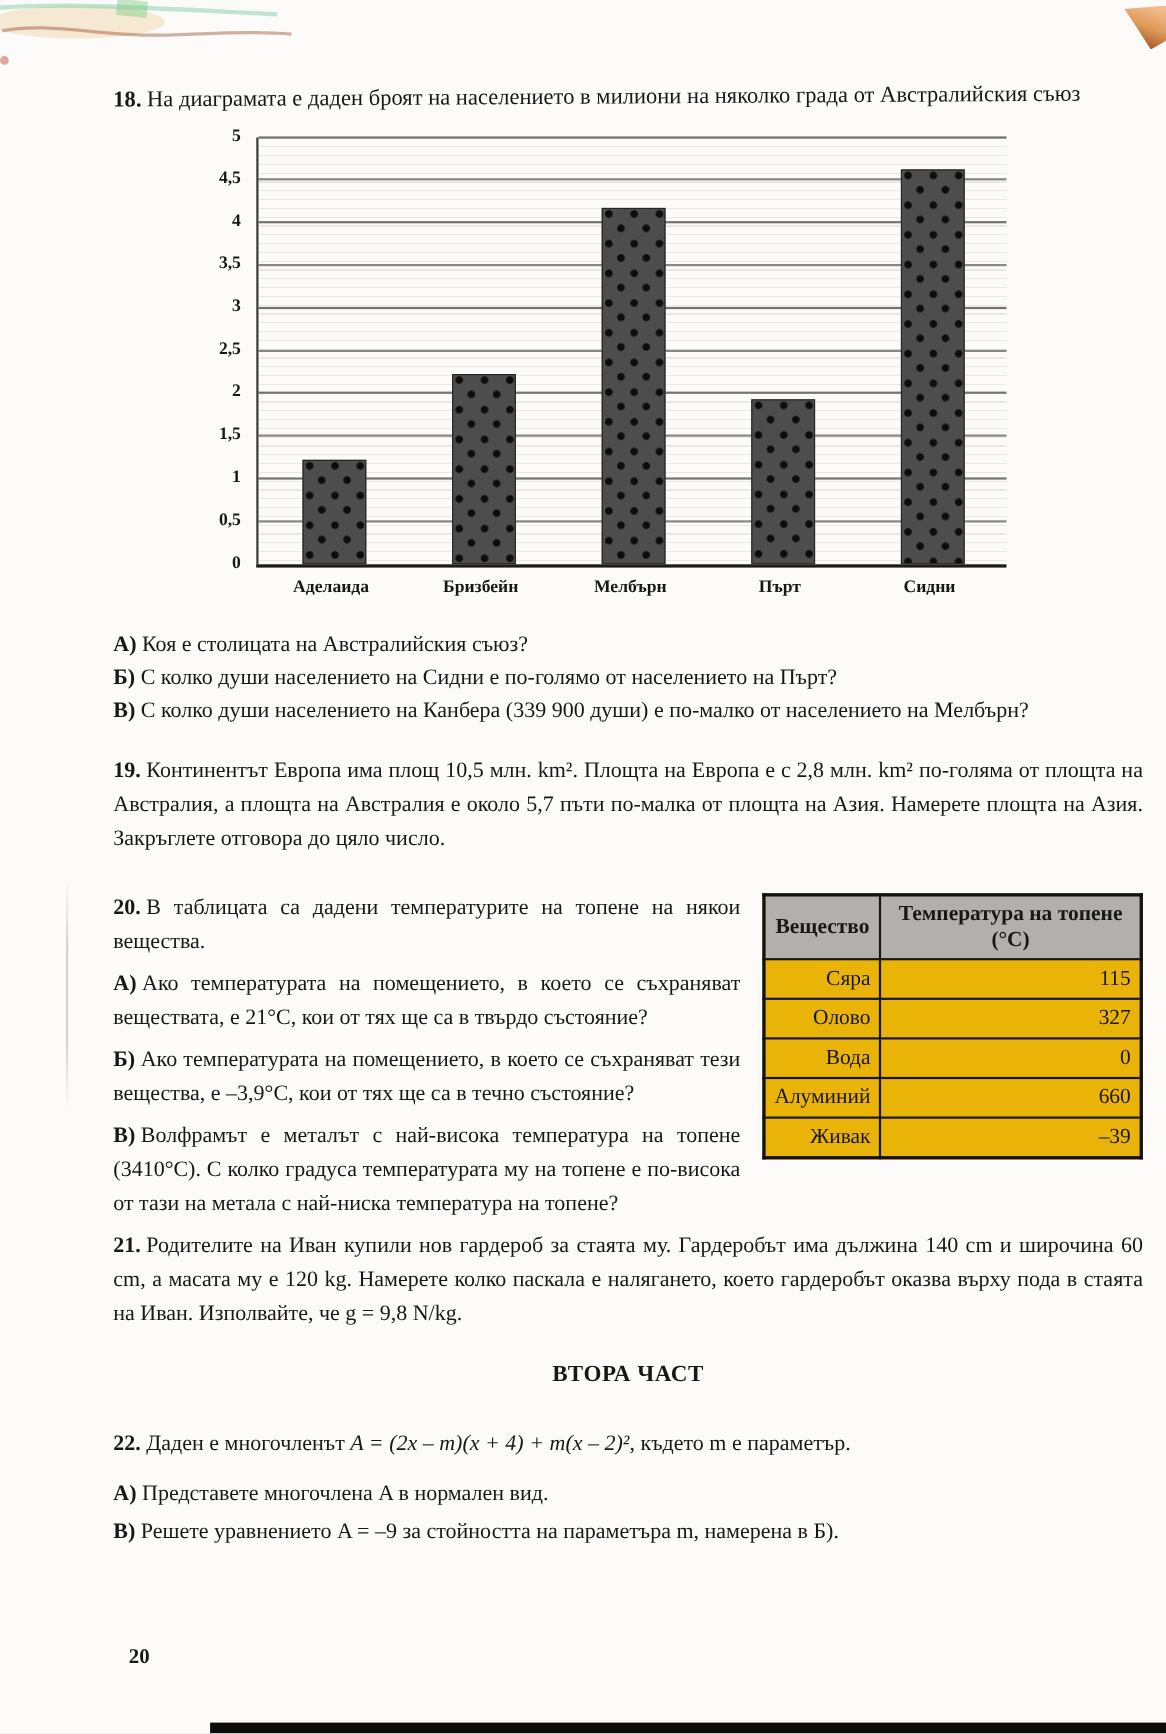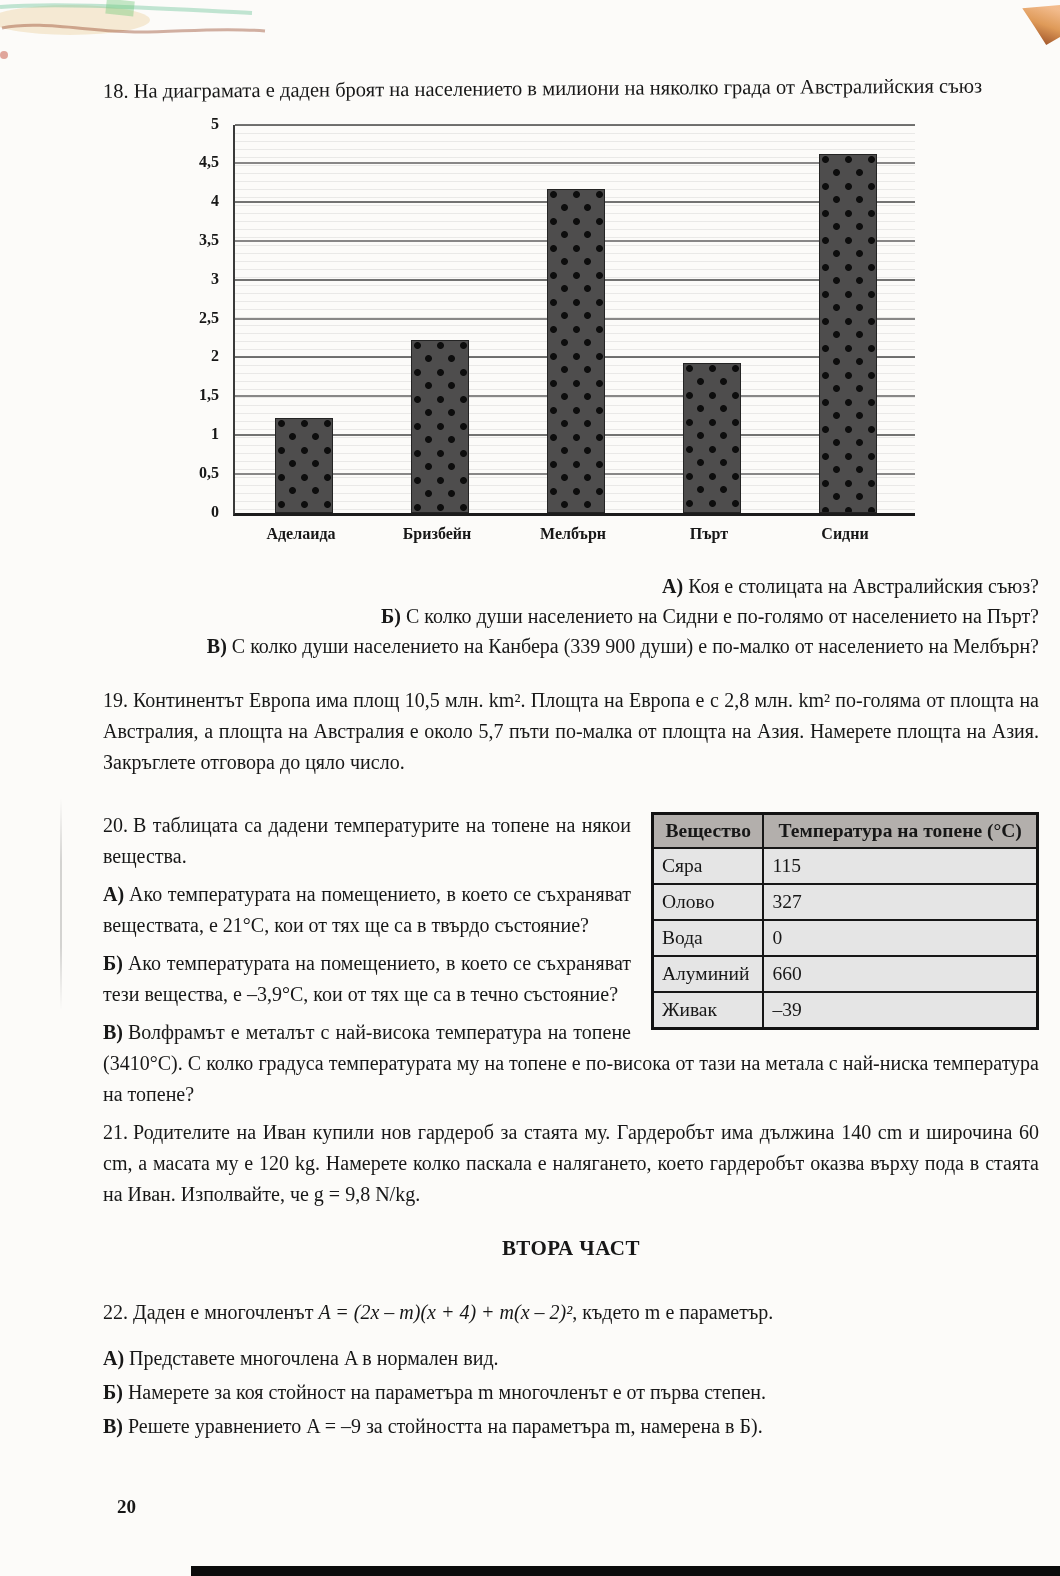--- a/index.html
+++ b/index.html
@@ -2,46 +2,46 @@
 <html><head>
 <meta charset="utf-8">
 <style>
   html,body{margin:0;padding:0;background:#e8e6e2;}
   .page{position:relative;width:1060px;height:1576px;margin:0 auto;background:#fcfbf9;
         font-family:"Liberation Serif", serif;color:#171717;overflow:hidden;}
   .content{position:absolute;left:103px;top:74px;width:936px;}
 
   
   .q-title{font-size:20.5px;line-height:1.4;transform:rotate(-0.35deg);white-space:nowrap;}
-  .qnum{font-weight:normal;margin-right:5px;}
+  .qnum{font-weight:bold;margin-right:5px;}
   .qletter{font-weight:bold;margin-right:5px;}
   p.qpar{font-size:20px;line-height:31px;text-align:justify;margin:0;}
   .qline{font-size:20px;line-height:30px;margin:0;}
 
   
   .chartwrap{position:relative;margin:22px 0 0 130px;width:700px;}
   .plot{position:relative;width:680px;height:388px;
         border-left:2px solid #3a3a3a;border-bottom:3px solid #1c1c1c;
         background-image:repeating-linear-gradient(to bottom,
           rgba(70,70,70,0.10) 0px, rgba(70,70,70,0.10) 1px,
           rgba(0,0,0,0) 1px, rgba(0,0,0,0) 8px);}
   .gridline{position:absolute;left:0;right:0;height:2px;background:rgba(50,50,50,0.68);}
   .yaxis{position:absolute;left:-58px;top:0;width:50px;height:388px;}
   .ytick{position:absolute;left:0;right:6px;text-align:right;font-size:16px;font-weight:bold;}
   .bar{position:absolute;bottom:0;width:56px;border:1px solid #242424;
        background-size:23px 27px,23px 27px;background-position:5px 4px,17px 18px;}
   .xlabels{position:relative;width:680px;height:30px;margin-top:9px;}
   .xcat{position:absolute;top:0;width:120px;text-align:center;font-size:16px;font-weight:bold;}
 
   
-  .melt-table{border-collapse:collapse;border:3px solid #121212;width:388px;
-              float:right;margin:2px 0 8px 20px;background:#e5e5e5;padding-left:32px;}
+  .melt-table{border-collapse:collapse;border:3px solid #121212;width:346px;
+              float:right;margin:2px 0 8px 20px;background:#eab308;padding-left:32px;}
   .melt-table th{border:2px solid #161616;font-size:19.5px;font-weight:bold;
                  padding:4px 8px;text-align:center;line-height:1.25;}
-  .melt-table td{border:2px solid #161616;font-size:19.5px;text-align:left;
+  .melt-table td{border:2px solid #161616;font-size:19.5px;text-align:right;
                  padding:2px 8px;height:30px;}
 
   .sec-q20 p{margin-bottom:7px;}
   .q21{clear:both;margin-top:40px;}
   .part2{margin-top:26px;text-align:center;font-size:21px;font-weight:bold;letter-spacing:0.5px;}
   .q22{margin-top:34px;}
   .q22 .qline{line-height:34px;}
   .math{font-style:italic;}
 
   
@@ -108,21 +108,21 @@
         </div>
       <div class="xlabels">
           <div class="xcat" style="left: calc(10% - 60px);">Аделаида</div>
           <div class="xcat" style="left: calc(30% - 60px);">Бризбейн</div>
           <div class="xcat" style="left: calc(50% - 60px);">Мелбърн</div>
           <div class="xcat" style="left: calc(70% - 60px); text-align: center;">Пърт</div>
           <div class="xcat" style="left: calc(90% - 60px);">Сидни</div>
         </div>
     </div>
 
-    <div style="margin-top:16px;text-align:right;">
+    <div style="margin-top:16px;">
       <p class="qline"><span class="qletter">А)</span><span>Коя е столицата на Австралийския съюз?</span></p>
       <p class="qline"><span class="qletter">Б)</span><span>С колко души населението на Сидни е по-голямо от населението на Пърт?</span></p>
       <p class="qline"><span class="qletter">В)</span><span>С колко души населението на Канбера (339 900 души) е по-малко от населението на Мелбърн?</span></p>
     </div>
 
     <p class="qpar" style="margin-top:24px;">
       <span class="qnum">19.</span><span>Континентът Европа има площ 10,5 млн. km². Площта на Европа е с 2,8 млн. km² по-голяма от площта на Австралия, а площта на Австралия е около 5,7 пъти по-малка от площта на Азия. Намерете площта на Азия. Закръглете отговора до цяло число.</span>
     </p>
 
     <div class="sec-q20" style="margin-top:32px;">
@@ -167,21 +167,20 @@
     </p>
 
     <div class="part2">ВТОРА ЧАСТ</div>
 
     <div class="q22">
       <p class="qline">
         <span class="qnum">22.</span><span>Даден е многочленът </span><span class="math">A = (2x – m)(x + 4) + m(x – 2)²</span><span>, където m е параметър.</span>
       </p>
       <div style="margin-top:12px;">
         <p class="qline"><span class="qletter">А)</span><span>Представете многочлена A в нормален вид.</span></p>
-        <p class="qline"><span class="qletter">Б)</span><span>Намерете за коя стойност на параметъра m многочленът е от първа степен.</span></p>
         <p class="qline"><span class="qletter">В)</span><span>Решете уравнението A = –9 за стойността на параметъра m, намерена в Б).</span></p>
       </div>
     </div>
 
   </div>
 
   <div class="pagenum">20</div>
   <div class="bottom-bar"></div>
 </div>
 

